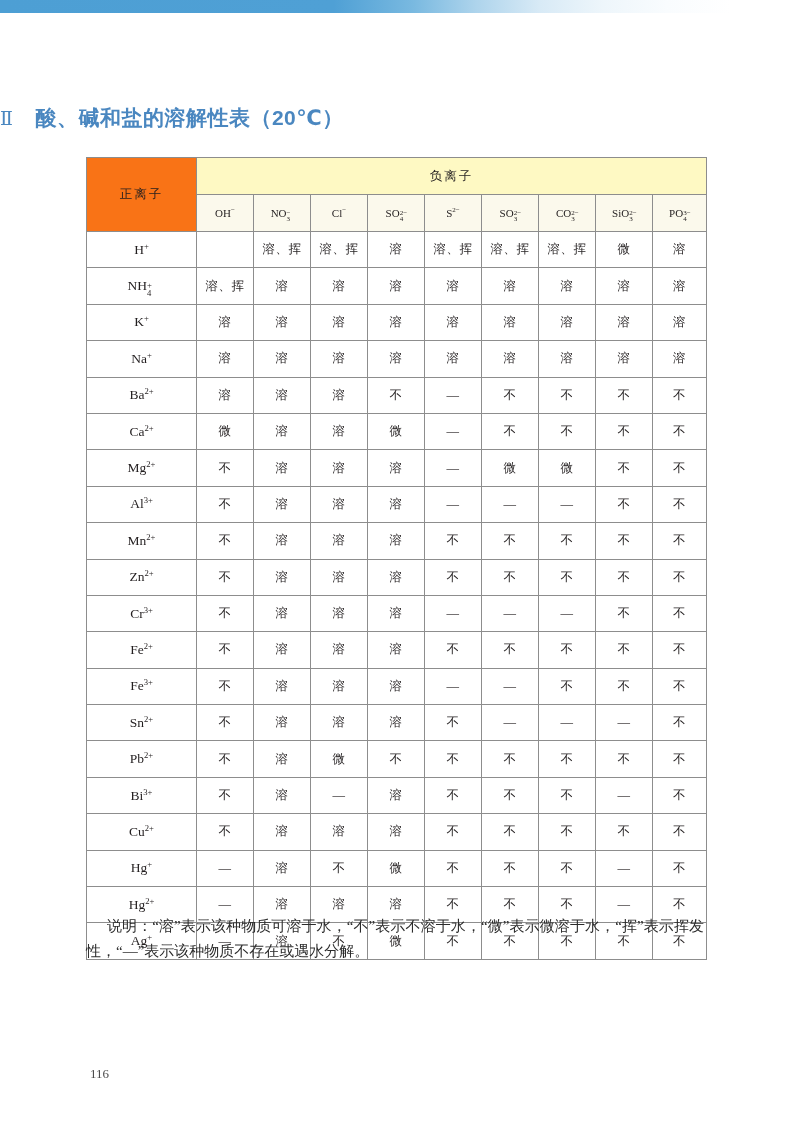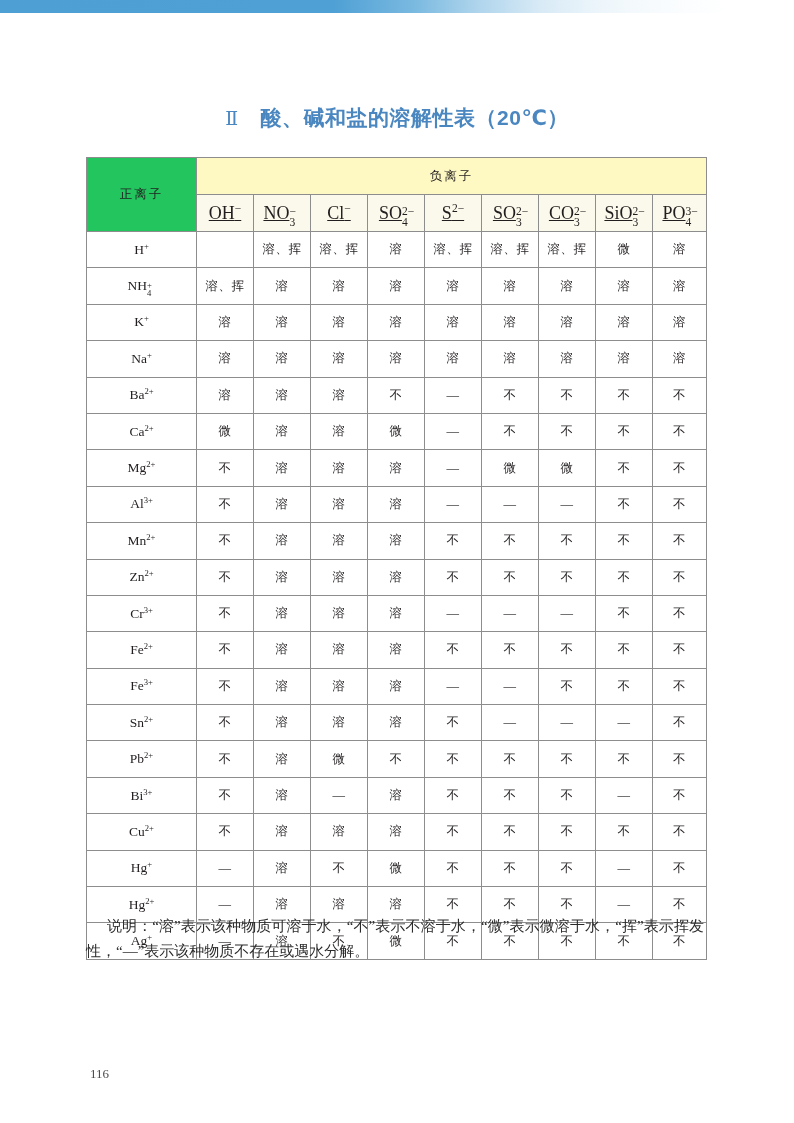--- a/index.html
+++ b/index.html
@@ -32,21 +32,20 @@
                 #f9fcfe 84%,
                 #ffffff 92%);
   }
 
   
   .page-title {
     position: absolute;
     top: 104px;
     left: 0;
     width: 794px;
-    text-align: center;
     color: #4a87c0;
     font-family: "Liberation Sans", "DejaVu Sans", sans-serif;
     font-weight: bold;
     font-size: 21px;
     letter-spacing: 0.5px;
     white-space: nowrap;
   }
   .page-title .numeral {
     font-family: "Liberation Serif", "DejaVu Serif", serif;
     font-weight: normal;
@@ -69,35 +68,34 @@
   }
   table.soltable td,
   table.soltable th {
     border: 1px solid #8d8d8d;
     text-align: center;
     vertical-align: middle;
     font-weight: normal;
     color: #221e1f;
   }
   .hd-cation {
-    background: #22c55e;
+    background: #f97316;
     font-size: 12.5px;
     letter-spacing: 2px;
   }
   .hd-anion {
     background: #fef9c3;
     font-size: 12.5px;
     letter-spacing: 2px;
     height: 34px;
   }
   .hd-ion {
     background: #fbf9ec;
-    font-size: 18px;
+    font-size: 11px;
     height: 34px;
-    text-decoration: underline;
   }
   
   .cation-cell {
     font-size: 13.5px;
     height: 33.4px;
     background: #ffffff;
   }
   .val-cell {
     font-size: 12.5px;
     height: 33.4px;

